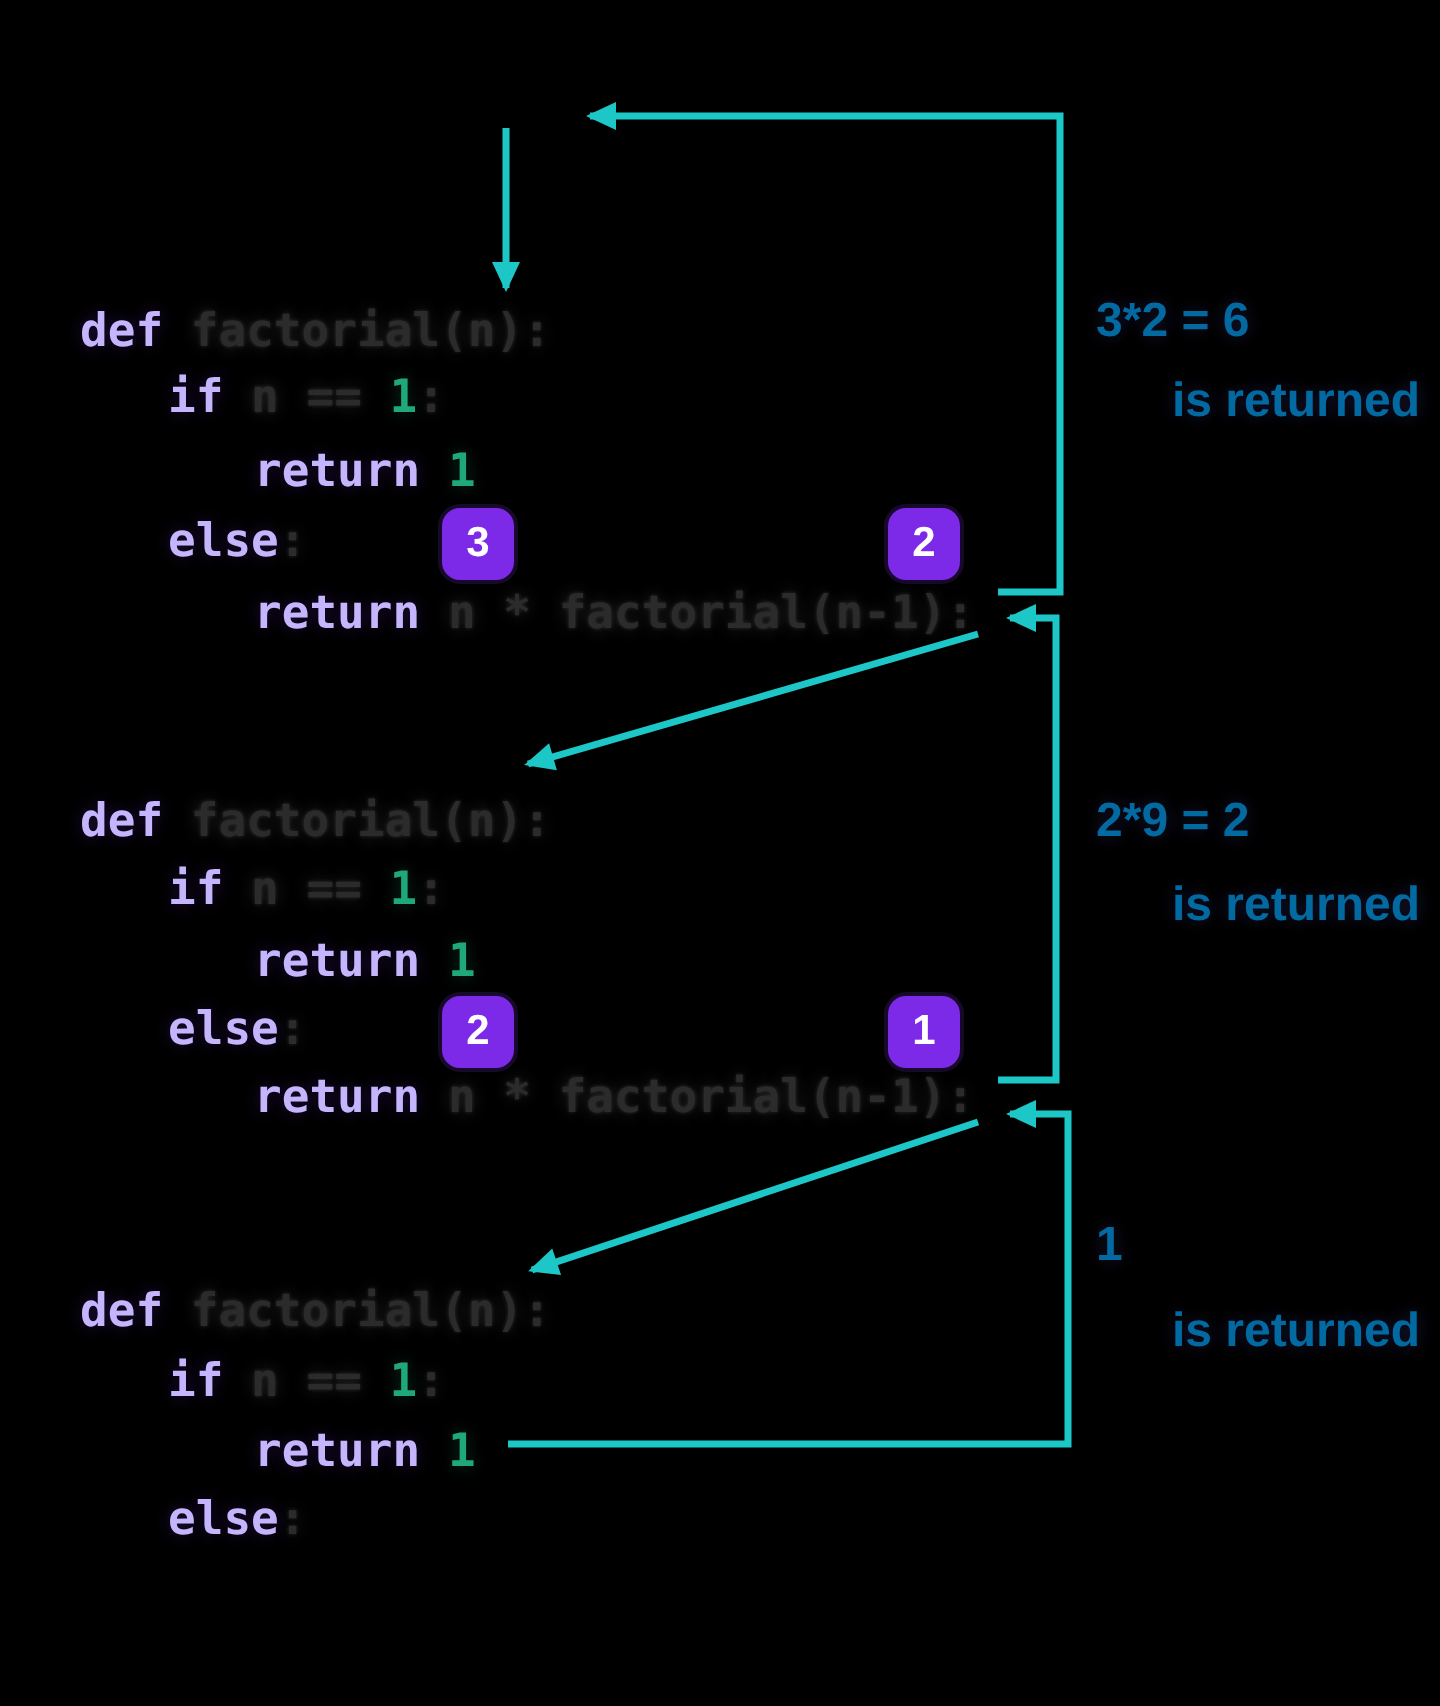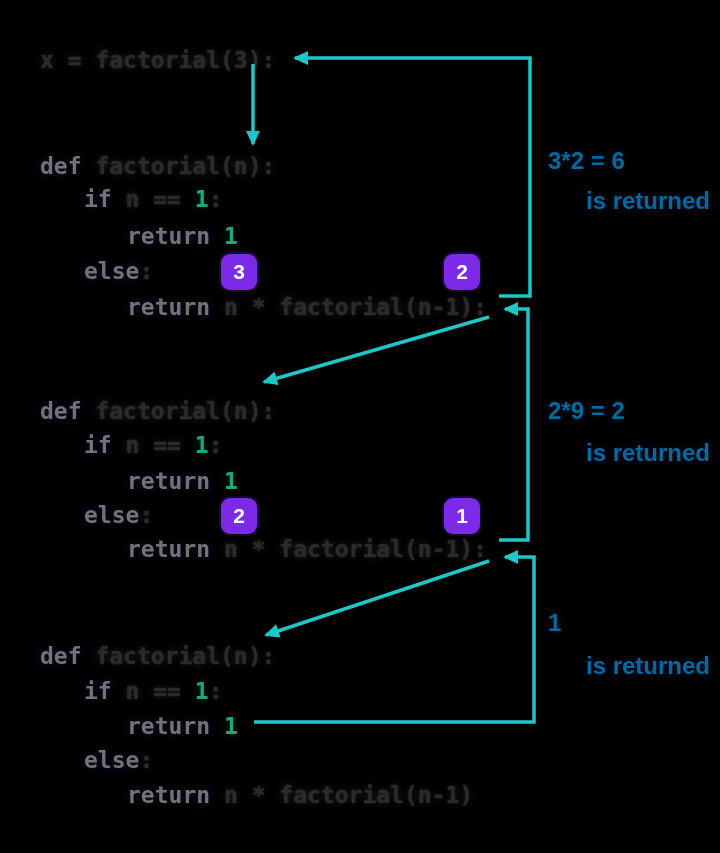--- a/index.html
+++ b/index.html
@@ -5,21 +5,21 @@
   html,body{margin:0;padding:0;background:#000;}
   .canvas{
     position:relative;width:720px;height:853px;background:#000000;
     overflow:hidden;font-family:"DejaVu Sans Mono", monospace;
   }
   .line{
     position:absolute;height:26px;line-height:26px;font-size:23px;font-weight:bold;
     white-space:pre;color:#2b2b2b;
     text-shadow:0 0 9px rgba(95,95,95,0.38), 0 0 2px rgba(70,70,70,0.55);
   }
-  .kw{color:#737373;text-shadow:0 0 8px rgba(60,30,120,0.55);}
+  .kw{color:#c4b5fd;text-shadow:0 0 8px rgba(60,30,120,0.55);}
   .num{color:#1fa97b;text-shadow:0 0 8px rgba(20,90,60,0.55);}
   .plain{color:#2b2b2b;}
   .badge{
     position:absolute;width:36px;height:36px;border-radius:9px;background:#7d2ae8;
     color:#ffffff;font-size:21px;font-weight:bold;text-align:center;line-height:36px;
     font-family:"Liberation Sans", sans-serif;
     box-shadow:0 0 0 2px rgba(25,10,45,0.9);
   }
   .result-label{
     position:absolute;font-family:"Liberation Sans", sans-serif;font-weight:bold;
@@ -28,21 +28,20 @@
     text-align:center;
   }
   .result-label .cap{position:absolute;left:0;white-space:nowrap;margin-left:38px;}
   svg.arrows{position:absolute;left:0;top:0;pointer-events:none;}
 </style>
 </head>
 <body>
 
 <div class="canvas">
 
-  <div class="line" style="left:40px;top:47px"><span class="plain">x = factorial(3):</span></div>
 
   <div class="line" style="left:40px;top:153px"><span class="kw">def</span><span class="plain"> factorial(n):</span></div>
   <div class="line" style="left:84px;top:186px"><span class="kw">if</span><span class="plain"> n == </span><span class="num">1</span><span class="plain">:</span></div>
   <div class="line" style="left:127px;top:223px"><span class="kw">return</span><span class="num"> 1</span></div>
   <div class="line" style="left:84px;top:258px"><span class="kw">else</span><span class="plain">:</span></div>
   <div class="line" style="left:127px;top:294px"><span class="kw">return</span><span class="plain"> n * factorial(n-1):</span></div>
   <div class="badge" style="left:221px;top:254px">3</div>
   <div class="badge" style="left:444px;top:254px">2</div>
 
   <div class="line" style="left:40px;top:398px"><span class="kw">def</span><span class="plain"> factorial(n):</span></div>
@@ -50,21 +49,20 @@
   <div class="line" style="left:127px;top:468px"><span class="kw">return</span><span class="num"> 1</span></div>
   <div class="line" style="left:84px;top:502px"><span class="kw">else</span><span class="plain">:</span></div>
   <div class="line" style="left:127px;top:536px"><span class="kw">return</span><span class="plain"> n * factorial(n-1):</span></div>
   <div class="badge" style="left:221px;top:498px">2</div>
   <div class="badge" style="left:444px;top:498px">1</div>
 
   <div class="line" style="left:40px;top:643px"><span class="kw">def</span><span class="plain"> factorial(n):</span></div>
   <div class="line" style="left:84px;top:678px"><span class="kw">if</span><span class="plain"> n == </span><span class="num">1</span><span class="plain">:</span></div>
   <div class="line" style="left:127px;top:713px"><span class="kw">return</span><span class="num"> 1</span></div>
   <div class="line" style="left:84px;top:747px"><span class="kw">else</span><span class="plain">:</span></div>
-  <div class="line" style="left:127px;top:782px"><span class="kw">return</span><span class="plain"> n * factorial(n-1)</span></div>
 
   <div class="result-label" style="left:548px;top:148px">
     <div>3*2 = 6</div>
     <div class="cap" style="top:40px">is returned</div>
   </div>
   <div class="result-label" style="left:548px;top:398px">
     <div>2*9 = 2</div>
     <div class="cap" style="top:42px">is returned</div>
   </div>
   <div class="result-label" style="left:548px;top:610px">

